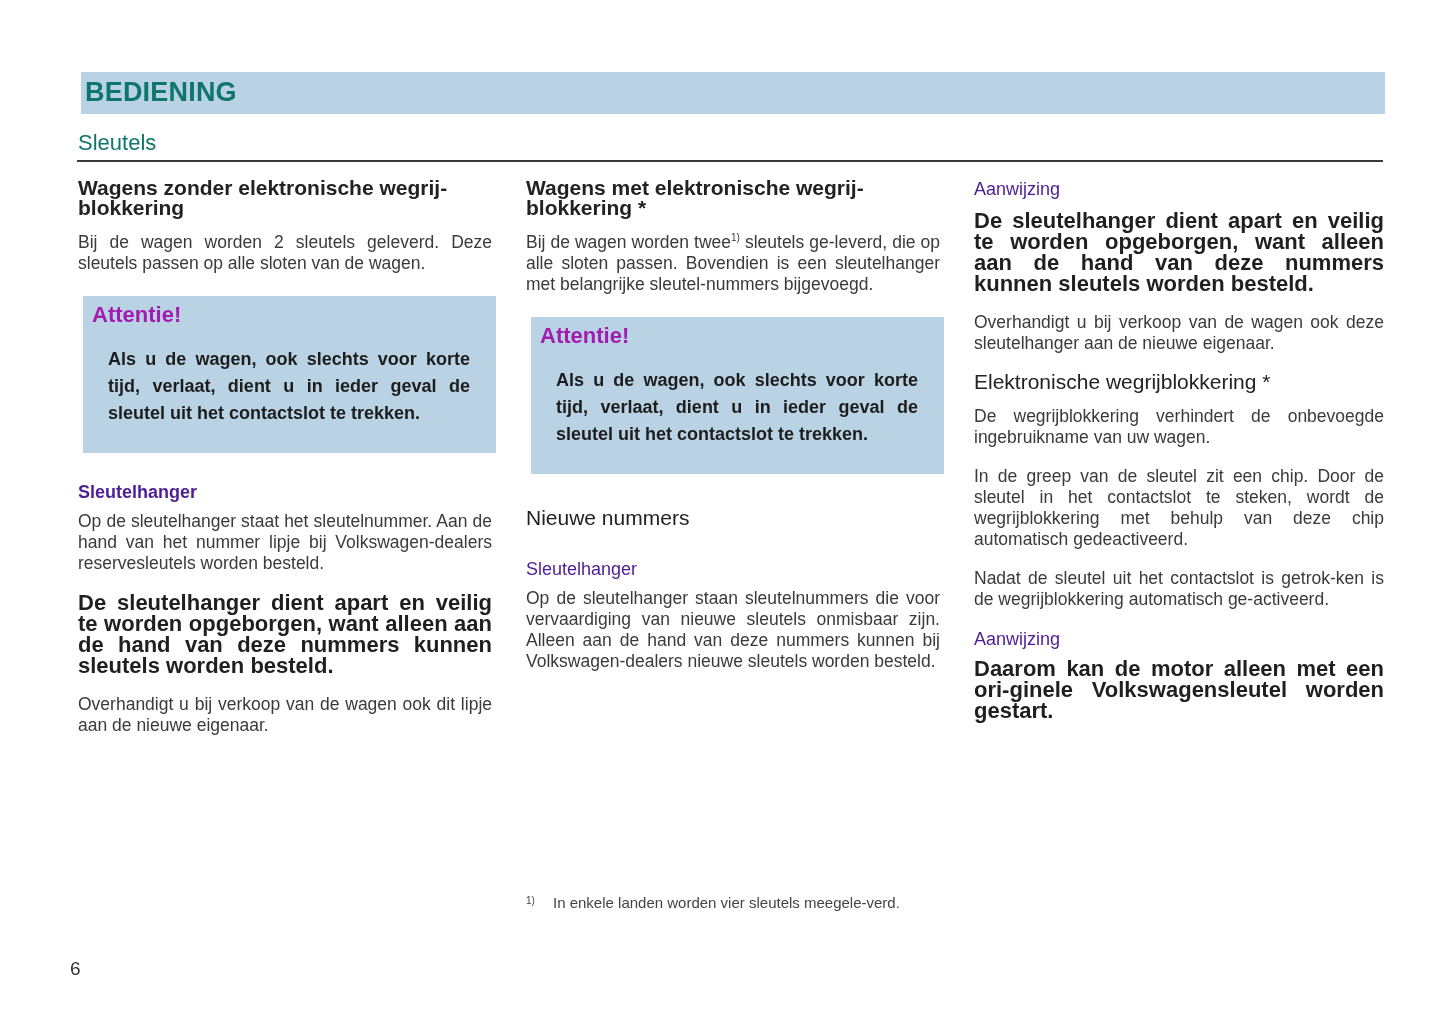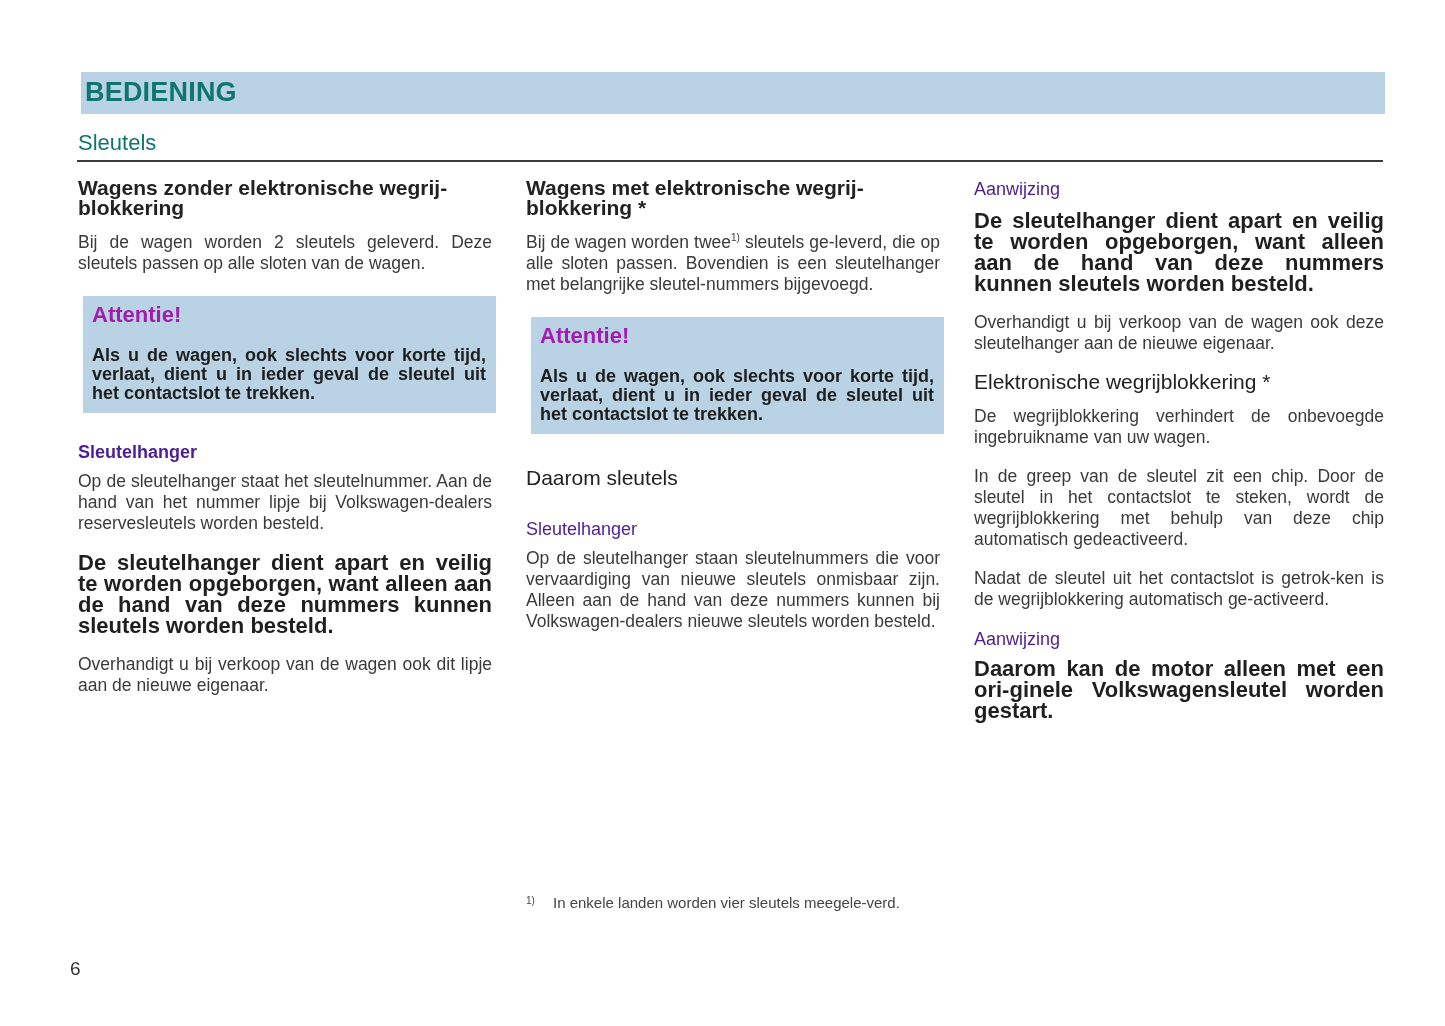--- a/index.html
+++ b/index.html
@@ -95,24 +95,24 @@
   .attn .attn-title {
     font-size: 22px;
     font-weight: bold;
     color: #a21caf;
     margin: 0 0 20px 0;
     line-height: 22px;
   }
   .attn .attn-text {
     font-size: 18px;
     font-weight: bold;
-    line-height: 19px;
+    line-height: 27px;
     text-align: justify;
     color: #1d1d1d;
-    margin: 0;
+    margin: 16px;
   }
   .footnote {
     position: absolute;
     left: 526px;
     top: 894px;
     width: 414px;
     font-size: 15px;
     line-height: 17px;
     color: #444;
   }
@@ -165,21 +165,21 @@
 <div class="col col2">
   <h2 class="subhead">Wagens met elektronische wegrij-blokkering *</h2>
   <div style="height:14px"></div>
   <p class="body"><span>Bij de wagen worden twee</span><sup>1)</sup><span> sleutels ge-leverd, die op alle sloten passen. Bovendien is een sleutelhanger met belangrijke sleutel-nummers bijgevoegd.</span></p>
   <div style="height:22px"></div>
   <div class="attn" style="margin-left:5px; width:394px;">
     <div class="attn-title">Attentie!</div>
     <p class="attn-text">Als u de wagen, ook slechts voor korte tijd, verlaat, dient u in ieder geval de sleutel uit het contactslot te trekken.</p>
   </div>
   <div style="height:34px"></div>
-  <h2 class="subhead" style="font-weight:normal; font-size:21px;">Daarom sleutels</h2>
+  <h2 class="subhead" style="font-weight:normal; font-size:21px;">Nieuwe nummers</h2>
   <div style="height:14px"></div>
   <div style="height:16px"></div>
   <h3 class="minor light">Sleutelhanger</h3>
   <div style="height:8px"></div>
   <p class="body">Op de sleutelhanger staan sleutelnummers die voor vervaardiging van nieuwe sleutels onmisbaar zijn. Alleen aan de hand van deze nummers kunnen bij Volkswagen-dealers nieuwe sleutels worden besteld.</p>
 </div>
 
 <div class="col col3">
   <h3 class="minor light">Aanwijzing</h3>
   <div style="height:10px"></div>

